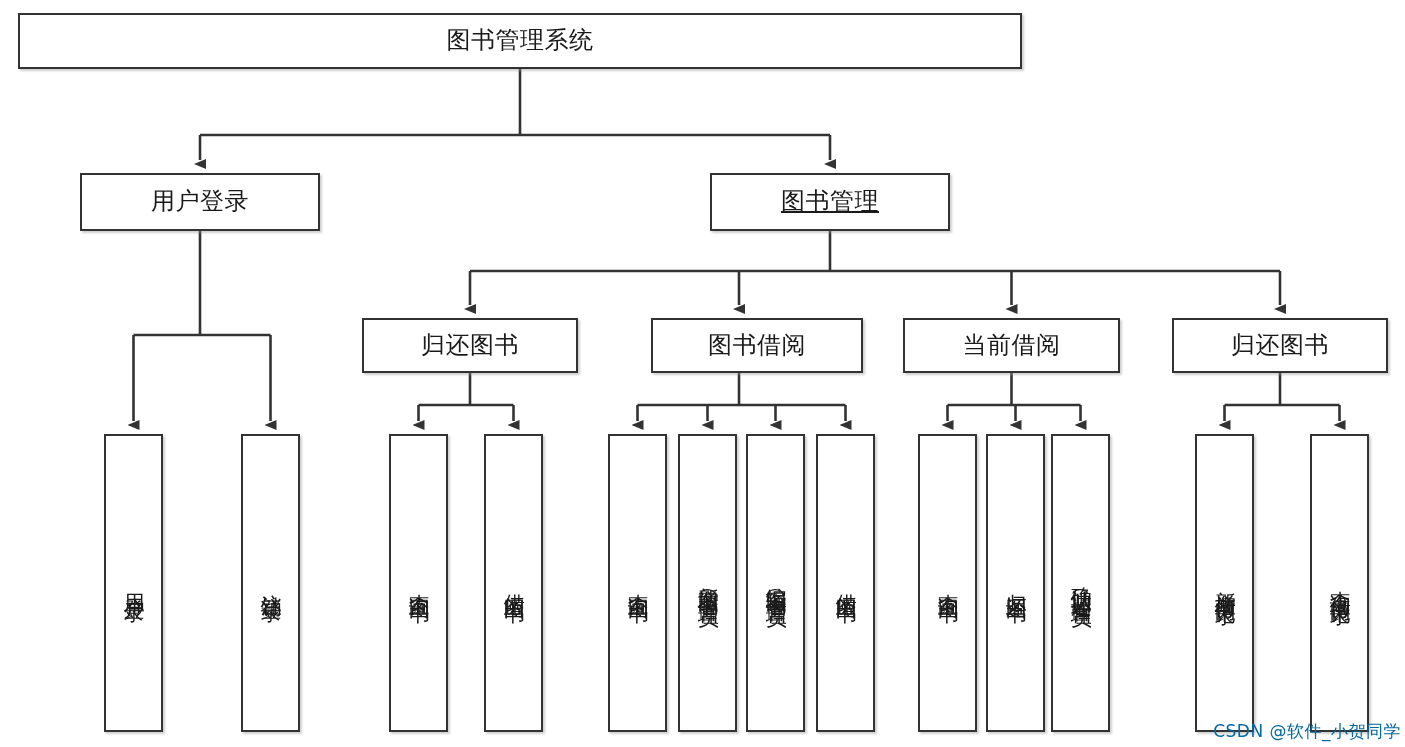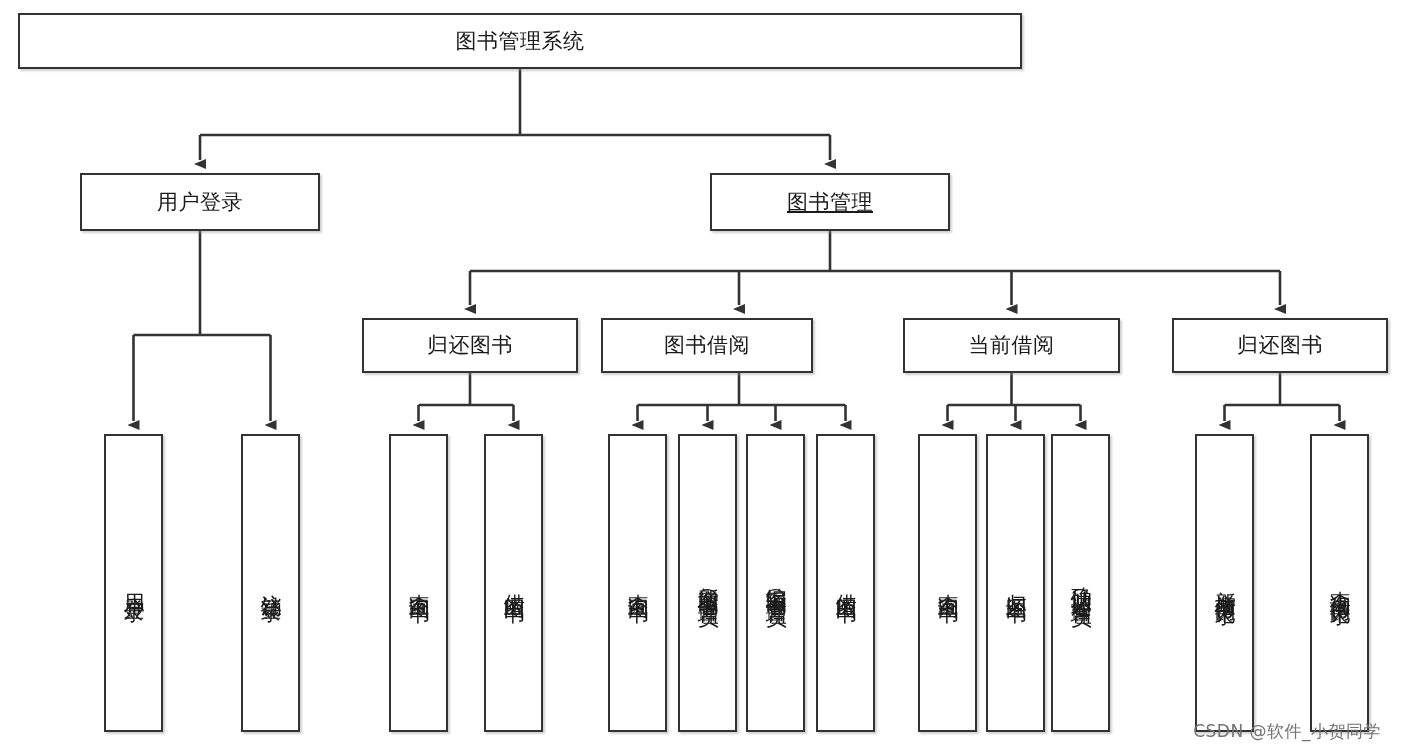--- a/index.html
+++ b/index.html
@@ -25,44 +25,44 @@
     position: absolute;
     background: #ffffff;
     border: 2px solid #333333;
     box-shadow: 2px 2px 2px rgba(150,150,150,0.45);
     display: flex;
     align-items: center;
     justify-content: center;
     color: #1a1a1a;
   }
   .node .label {
-    font-size: 21px;
+    font-size: 24px;
     line-height: 1.05;
     letter-spacing: 0.5px;
     white-space: nowrap;
   }
   .node.vertical {
     align-items: center;
     justify-content: center;
   }
   .node.vertical .label {
     writing-mode: vertical-rl;
     text-orientation: upright;
     font-size: 21px;
     line-height: 1.22;
     letter-spacing: 3px;
     white-space: normal;
     max-height: 100%;
   }
   .watermark {
     position: absolute;
-    right: 24px;
+    right: 4px;
     bottom: 4px;
     font-size: 17px;
-    color: #737373;
+    color: #0369a1;
     letter-spacing: 0.5px;
     white-space: nowrap;
   }
 </style>
 </head>
 <body>
 
 <div id="canvas">
 
   <svg class="edges" viewBox="0 0 1405 747" xmlns="http://www.w3.org/2000/svg">
@@ -114,21 +114,21 @@
       </div>
       <div class="node" style="left: 80px; top: 173px; width: 240px; height: 58px;">
         <span class="label">用户登录</span>
       </div>
       <div class="node" style="left: 710px; top: 173px; width: 240px; height: 58px; text-decoration: underline;">
         <span class="label">图书管理</span>
       </div>
       <div class="node" style="left: 362px; top: 318px; width: 216px; height: 55px;">
         <span class="label">归还图书</span>
       </div>
-      <div class="node" style="left: 601px; top: 318px; width: 212px; height: 55px;">
+      <div class="node" style="left: 651px; top: 318px; width: 212px; height: 55px;">
         <span class="label">图书借阅</span>
       </div>
       <div class="node" style="left: 903px; top: 318px; width: 217px; height: 55px;">
         <span class="label">当前借阅</span>
       </div>
       <div class="node" style="left: 1172px; top: 318px; width: 216px; height: 55px;">
         <span class="label">归还图书</span>
       </div>
       <div class="node vertical" style="left: 104px; top: 434px; width: 59px; height: 298px;">
         <span class="label">用户登录</span>

